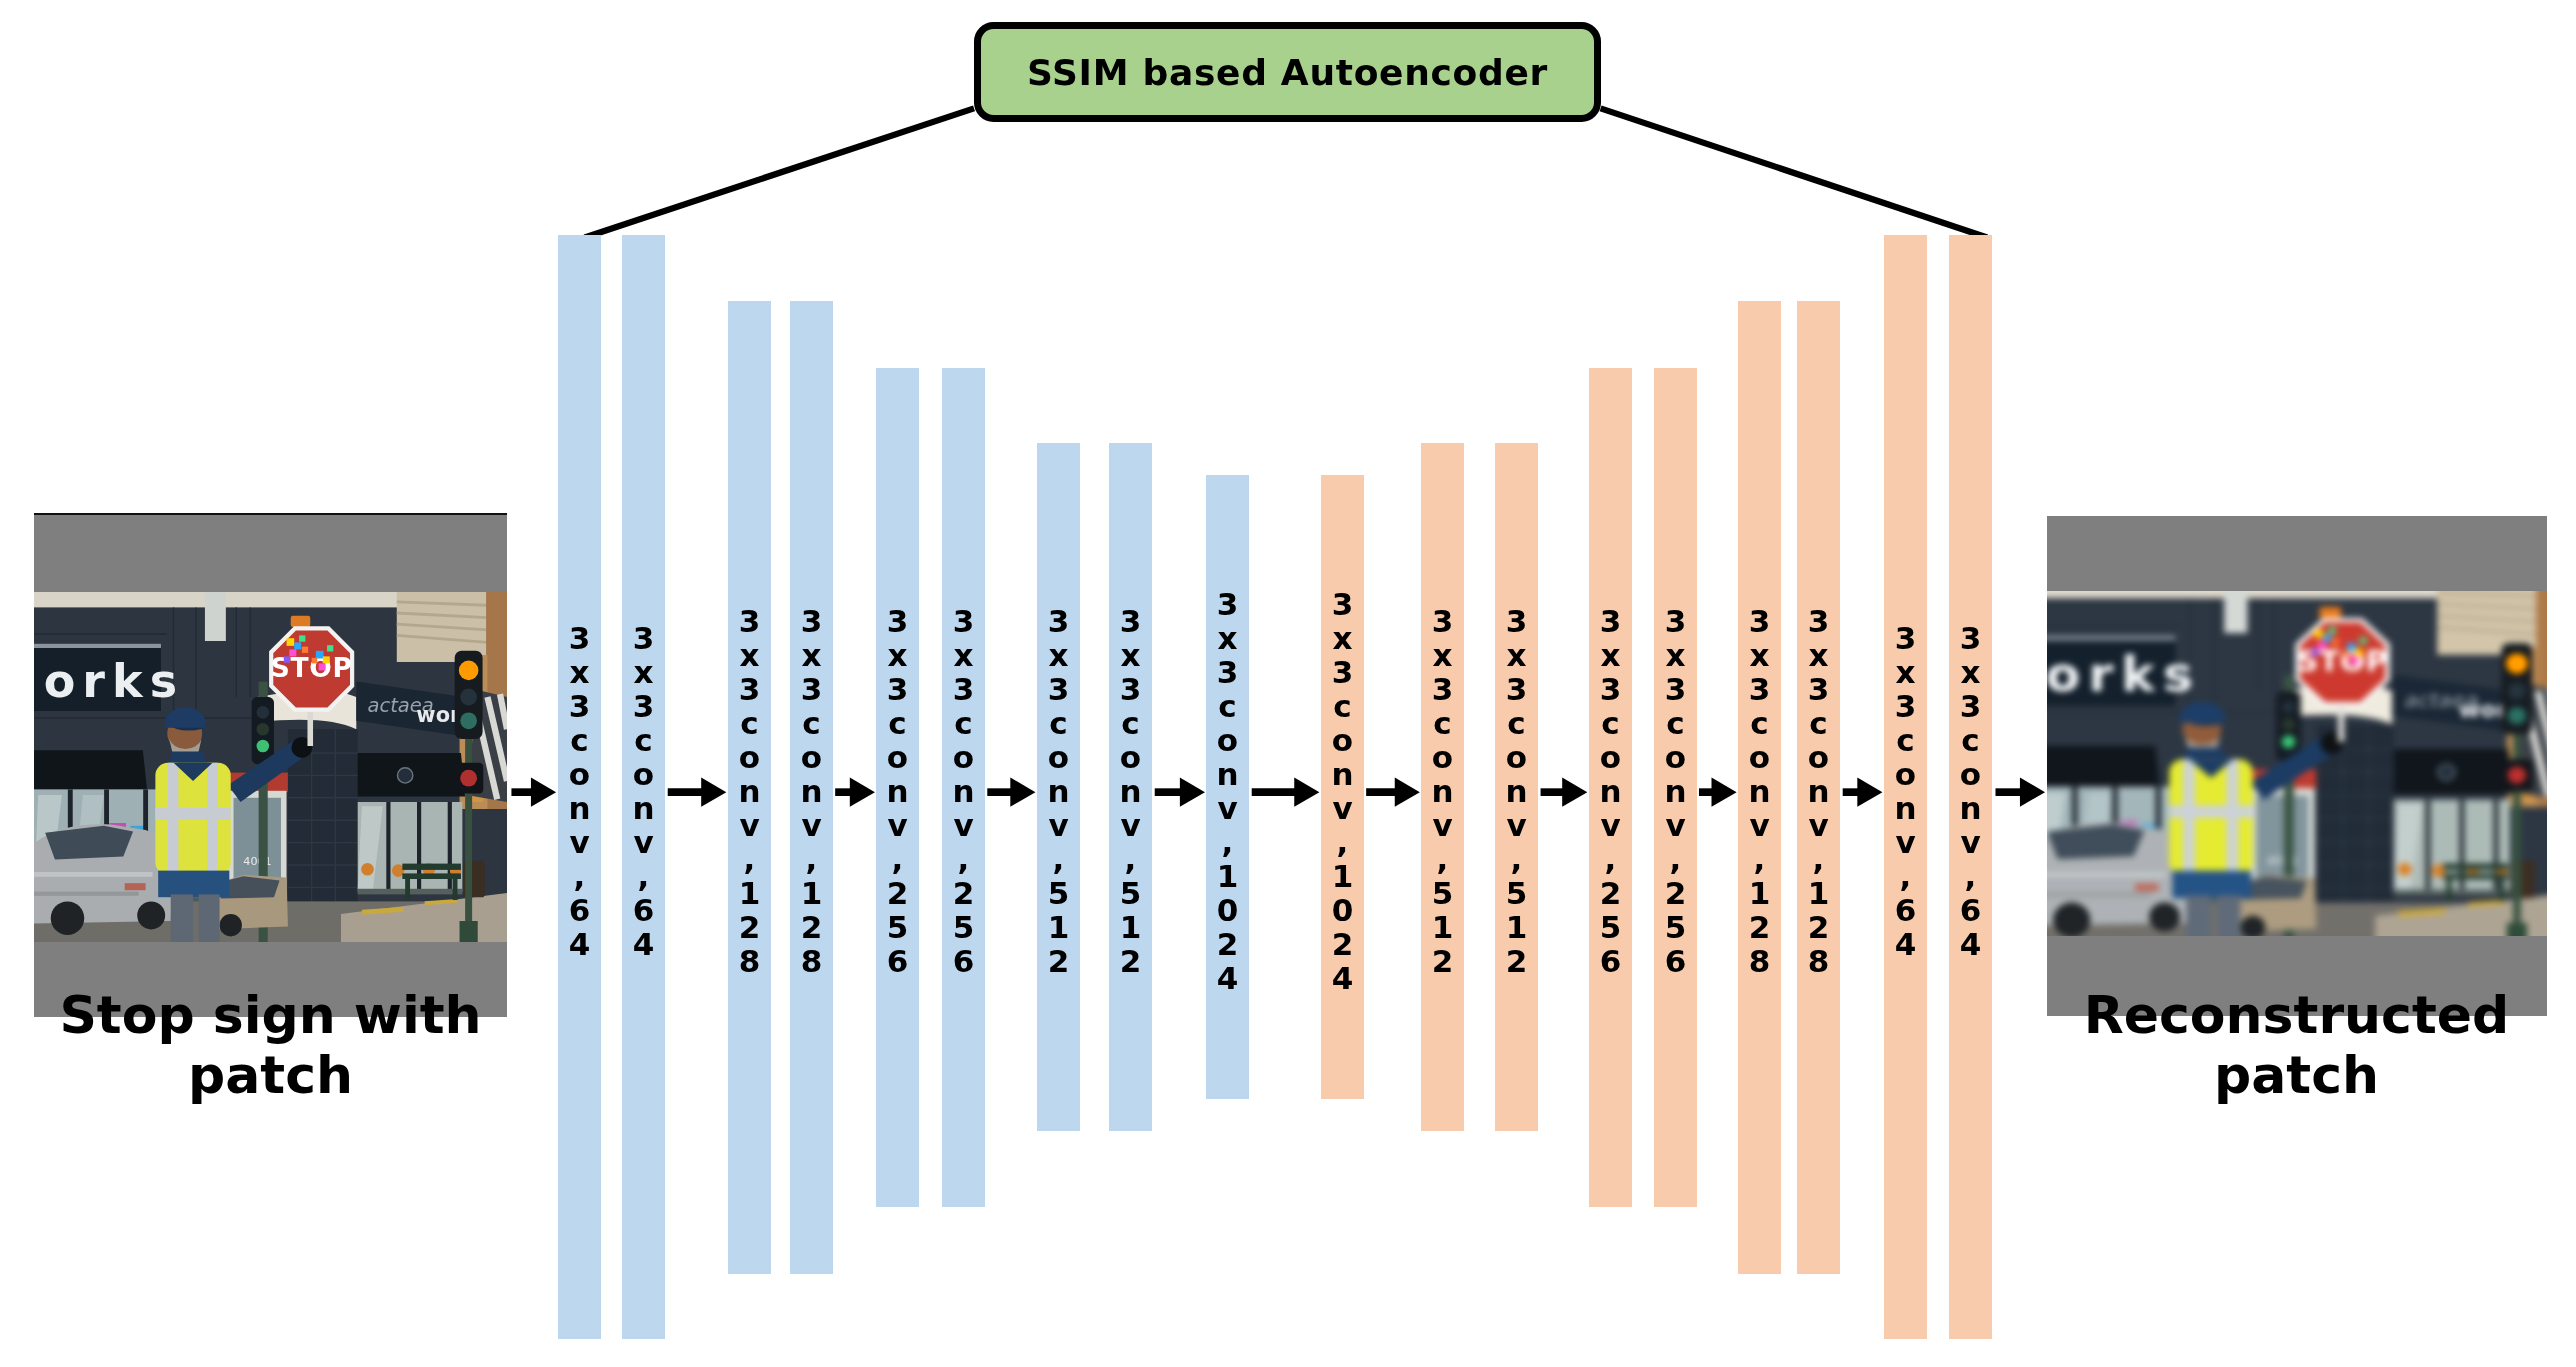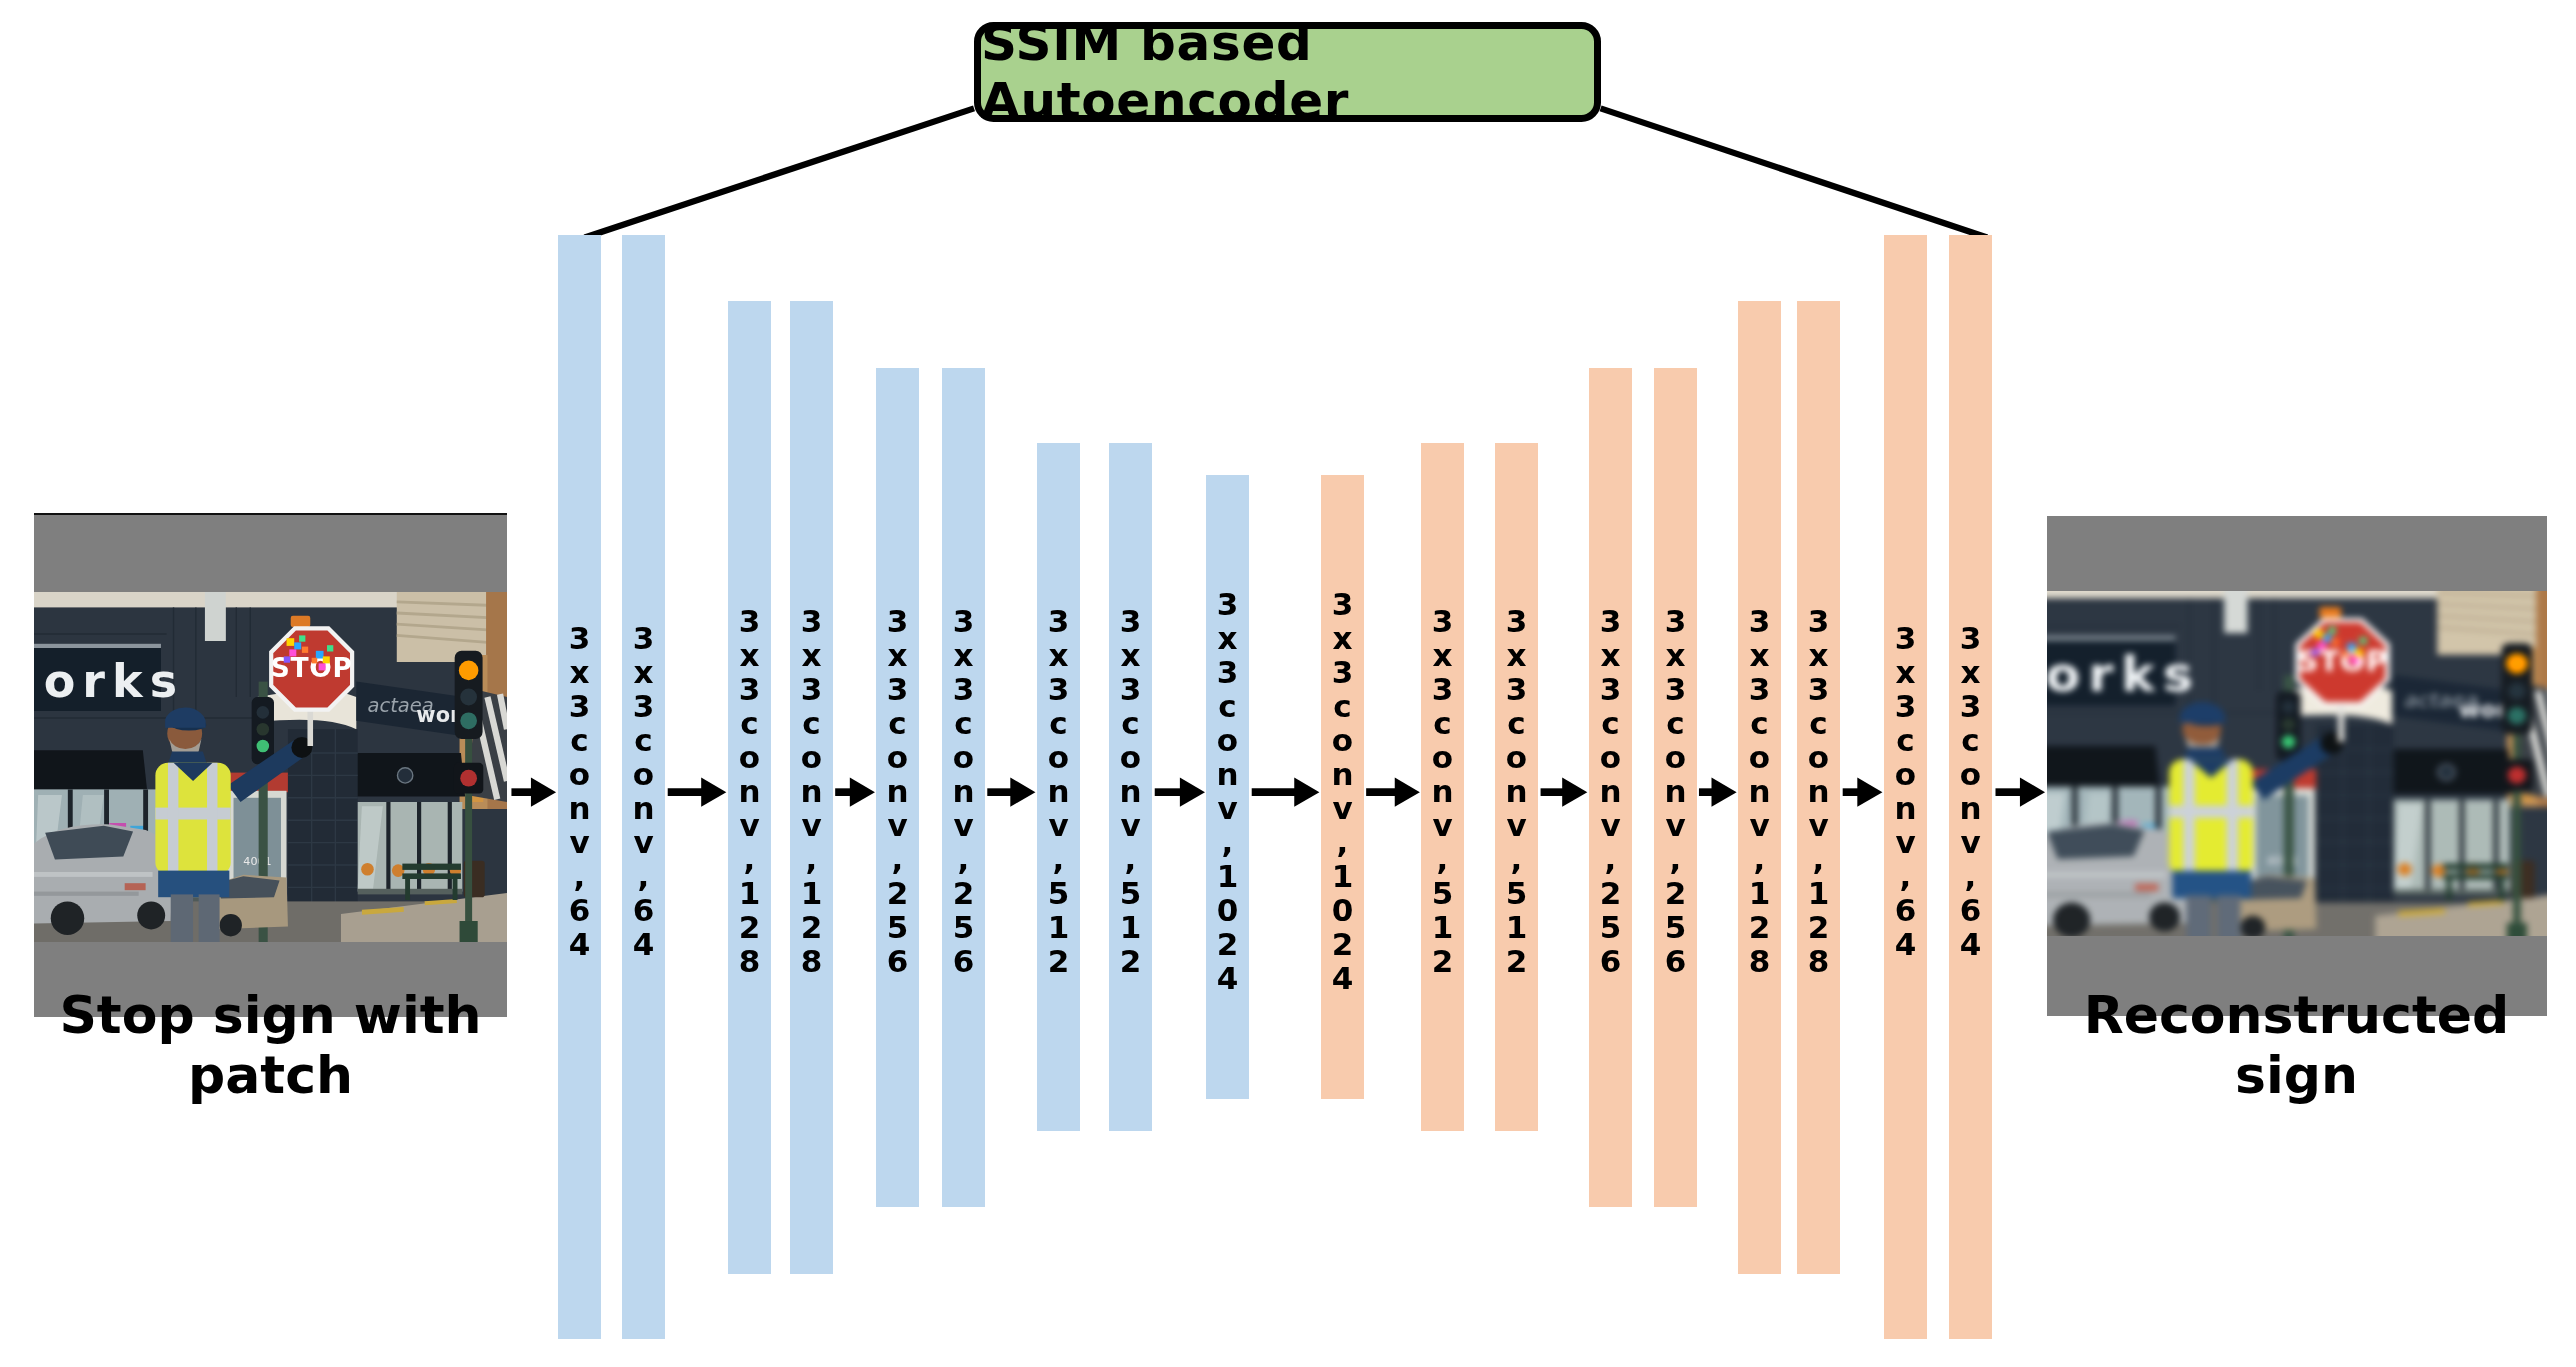--- a/index.html
+++ b/index.html
@@ -2,21 +2,21 @@
 <html style="font-size:11px"><head>
 <meta charset="utf-8">
 <style>
   html,body{margin:0;padding:0;background:#ffffff;}
   #canvas{position:relative;width:2576px;height:1368px;background:#fff;overflow:hidden;
           font-family:"DejaVu Sans","Liberation Sans",sans-serif;}
   #overlay{position:absolute;left:0;top:0;width:2576px;height:1368px;pointer-events:none;}
   #title-box{position:absolute;left:974px;top:22px;width:627px;height:100px;box-sizing:border-box;
              background:var(--title-fill,#a9d18e);border:7px solid #000;border-radius:19.5px;
              display:flex;align-items:center;justify-content:center;}
-  #title-box .label{font-weight:bold;font-size:50px;color:#000;letter-spacing:0.7px;}
+  #title-box .label{font-weight:bold;font-size:36px;color:#000;letter-spacing:0.7px;}
   .photo{position:absolute;background:var(--photo-bg,#7f7f7f);}
   #left-photo{left:34px;top:513px;width:473px;height:502px;border-top:2.8px solid #111;}
   #right-photo{left:2047px;top:516px;width:500px;height:500px;}
   .photo .inner{position:absolute;left:0;width:100%;overflow:hidden;}
   #left-photo .inner{top:77px;height:350px;}
   #right-photo .inner{top:75px;height:345px;}
   .photo svg.scene{width:100%;height:100%;display:block;}
   #right-photo svg.scene{filter:blur(2.8px) saturate(1.08) brightness(1.03);transform:scale(1.05);}
   .caption{position:absolute;top:985px;text-align:center;font-weight:bold;font-size:52px;color:#000;}
   #left-caption{left:20px;width:501px;}
@@ -298,21 +298,21 @@
   </div>
   <div class="caption" id="left-caption">Stop sign with patch</div>
 
   <div class="photo" id="right-photo">
     <div class="inner">
       <svg class="scene" viewBox="0 0 678 500" preserveAspectRatio="none">
           <use href="#scene"></use>
         </svg>
     </div>
   </div>
-  <div class="caption" id="right-caption">Reconstructed sign</div>
+  <div class="caption" id="right-caption">Reconstructed patch</div>
 
   <div id="bars">
       <div class="bar encoder" style="left: 558px; top: 235px; width: 43px; height: 1104px;">
         <div class="bar-label" style="top: 386px;">
           <span>3</span>
           <span>x</span>
           <span>3</span>
           <span>c</span>
           <span>o</span>
           <span>n</span>

